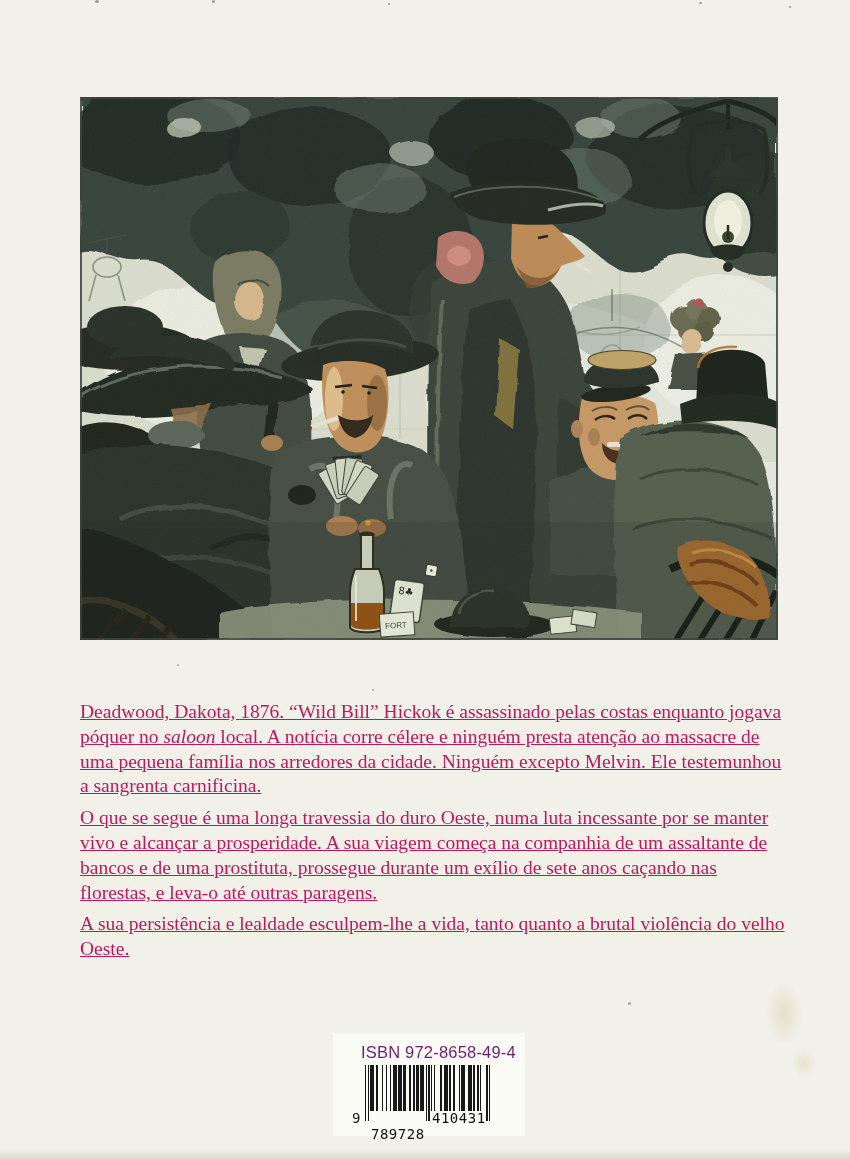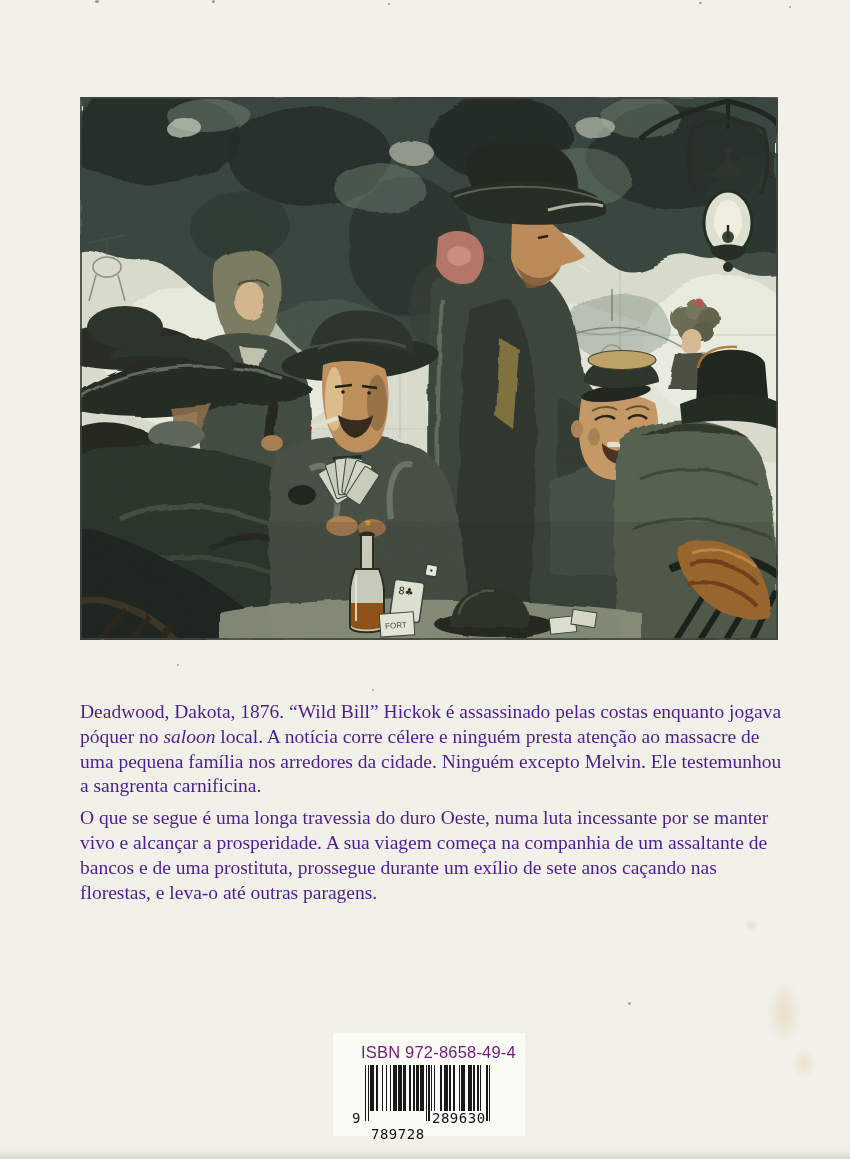--- a/index.html
+++ b/index.html
@@ -5,22 +5,22 @@
   html,body{margin:0;padding:0;background:#888;}
   .page{position:relative;width:850px;height:1159px;background:#f1f0e9;overflow:hidden;
         font-family:"Liberation Serif",serif;}
   .page::after{content:"";position:absolute;left:0;right:0;bottom:0;height:10px;
         background:linear-gradient(to bottom,rgba(70,70,62,0),rgba(70,70,62,.14));pointer-events:none;}
   
   .illustration{position:absolute;left:80px;top:97px;width:698px;height:543px;}
   .illustration svg{display:block;width:698px;height:543px;}
   
   .synopsis{position:absolute;left:80px;top:700px;width:707px;}
-  .synopsis p{margin:0 0 7px 0;font-size:19.5px;line-height:24.8px;color:#4c1d95;
-        font-family:"Liberation Serif",serif;text-align:left;}
+  .synopsis p{margin:0 0 7px 0;font-size:19.5px;line-height:24.8px;color:#be185d;
+        font-family:"Liberation Serif",serif;text-align:left;text-decoration:underline;}
   .synopsis .it{font-style:italic;}
   
   .barcode-backing{position:absolute;left:333px;top:1033px;width:192px;height:103px;background:#fbfbf6;}
   .barcode-block{position:absolute;left:361px;top:1043px;width:134px;}
   .isbn-label{font-family:"Liberation Sans",sans-serif;font-size:16.5px;letter-spacing:.2px;
         color:#701a75;text-align:center;white-space:nowrap;}
   .ean{position:relative;left:4px;margin-top:3px;width:126px;height:62px;}
   .bar{position:absolute;top:0;background:#181818;}
   .ean-digits span{position:absolute;top:45px;font-family:"DejaVu Sans Mono",monospace;
         font-size:14px;color:#111;white-space:nowrap;}
@@ -319,30 +319,31 @@
       </g>
 
       <rect x="1" y="1" width="696" height="541" fill="none" stroke="#39423b" stroke-width="2" opacity=".85"></rect>
       <rect x="0" y="0" width="698" height="543" filter="url(#grainF)" opacity=".13"></rect>
     </svg>
   </div>
 
   <div class="synopsis">
     <p><span>Deadwood, Dakota, 1876. “Wild Bill” Hickok é assassinado pelas costas enquanto jogava póquer no </span><span class="it">saloon</span><span> local. A notícia corre célere e ninguém presta atenção ao massacre de uma pequena família nos arredores da cidade. Ninguém excepto Melvin. Ele testemunhou a sangrenta carnificina.</span></p>
     <p>O que se segue é uma longa travessia do duro Oeste, numa luta incessante por se manter vivo e alcançar a prosperidade. A sua viagem começa na companhia de um assaltante de bancos e de uma prostituta, prossegue durante um exílio de sete anos caçando nas florestas, e leva-o até outras paragens.</p>
+    <p>A sua persistência e lealdade esculpem-lhe a vida, tanto quanto a brutal violência do velho Oeste.</p>
   </div>
 
   <div class="barcode-backing"></div>
   <div class="barcode-block">
     <div class="isbn-label">ISBN 972-8658-49-4</div>
     <div class="ean">
       <div class="ean-digits">
         <span class="ean-prefix">9</span>
         <span class="ean-left">789728</span>
-        <span class="ean-right">289630</span>
+        <span class="ean-right">410431</span>
       </div>
     <div class="bar" style="left: 0px; width: 1.32px; height: 56px;"></div>
         <div class="bar" style="left: 2.64px; width: 1.32px; height: 56px;"></div>
         <div class="bar" style="left: 5.28px; width: 3.96px; height: 46px;"></div>
         <div class="bar" style="left: 10.56px; width: 2.64px; height: 46px;"></div>
         <div class="bar" style="left: 17.16px; width: 1.32px; height: 46px;"></div>
         <div class="bar" style="left: 21.12px; width: 1.32px; height: 46px;"></div>
         <div class="bar" style="left: 25.08px; width: 1.32px; height: 46px;"></div>
         <div class="bar" style="left: 27.72px; width: 3.96px; height: 46px;"></div>
         <div class="bar" style="left: 33px; width: 3.96px; height: 46px;"></div>

